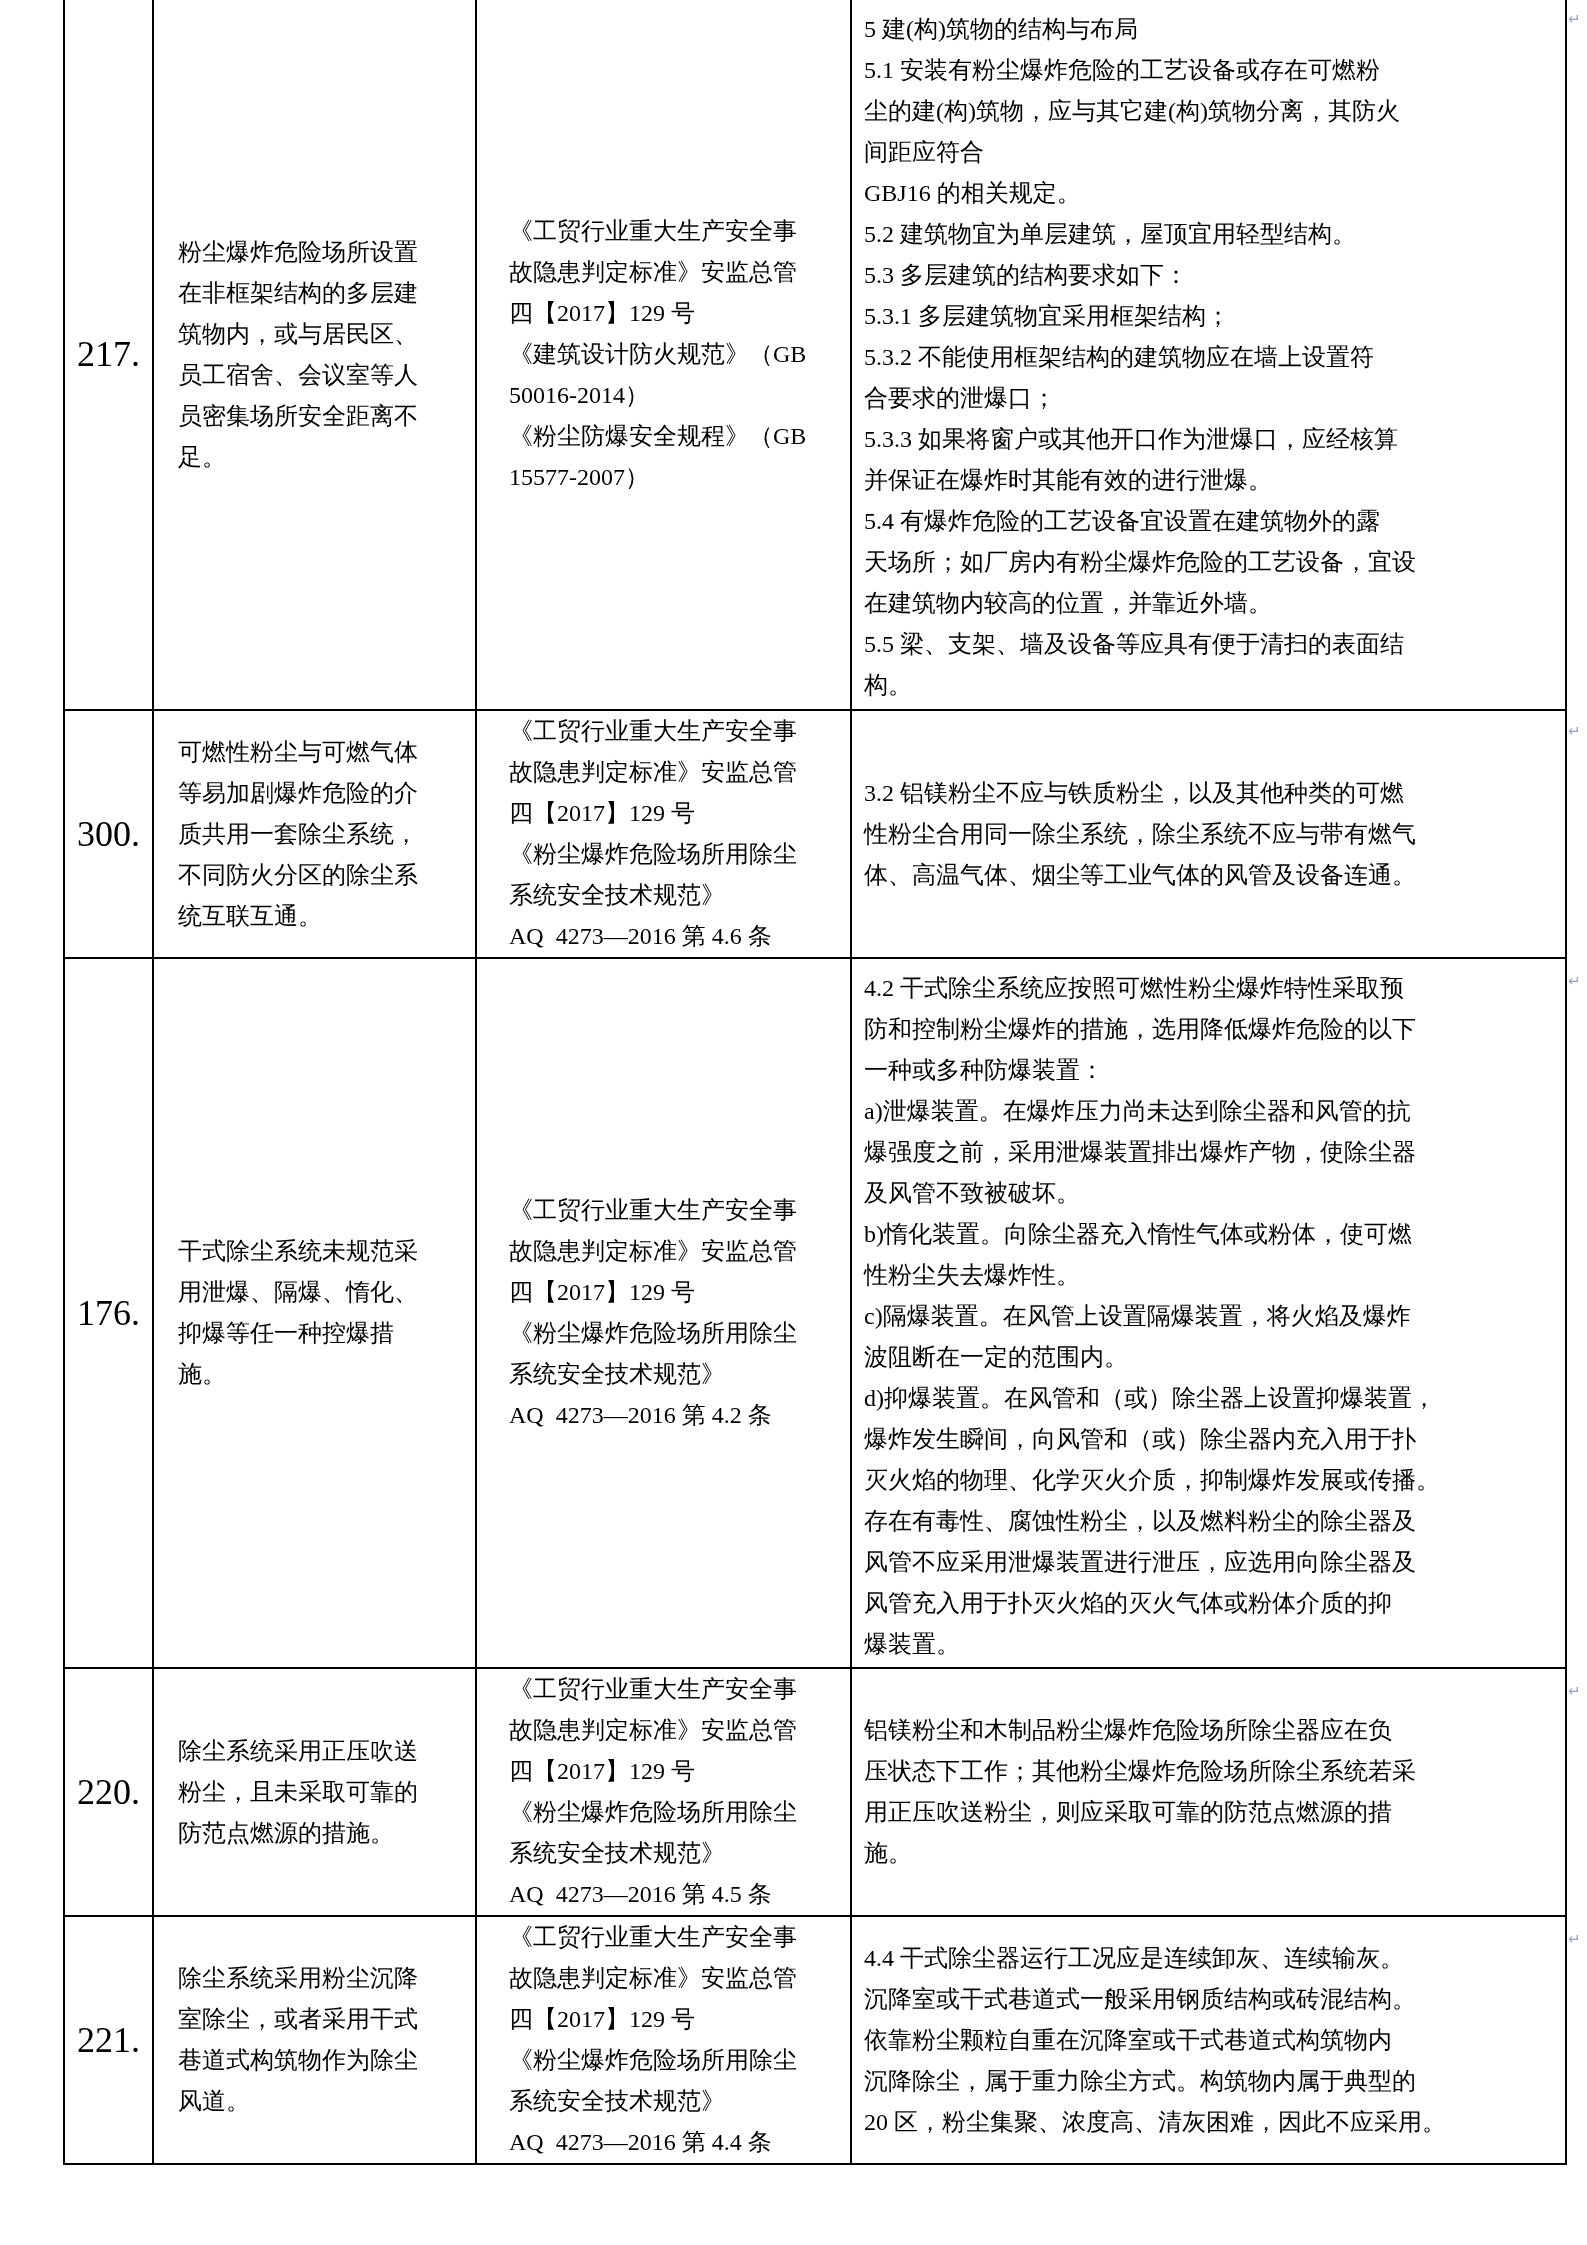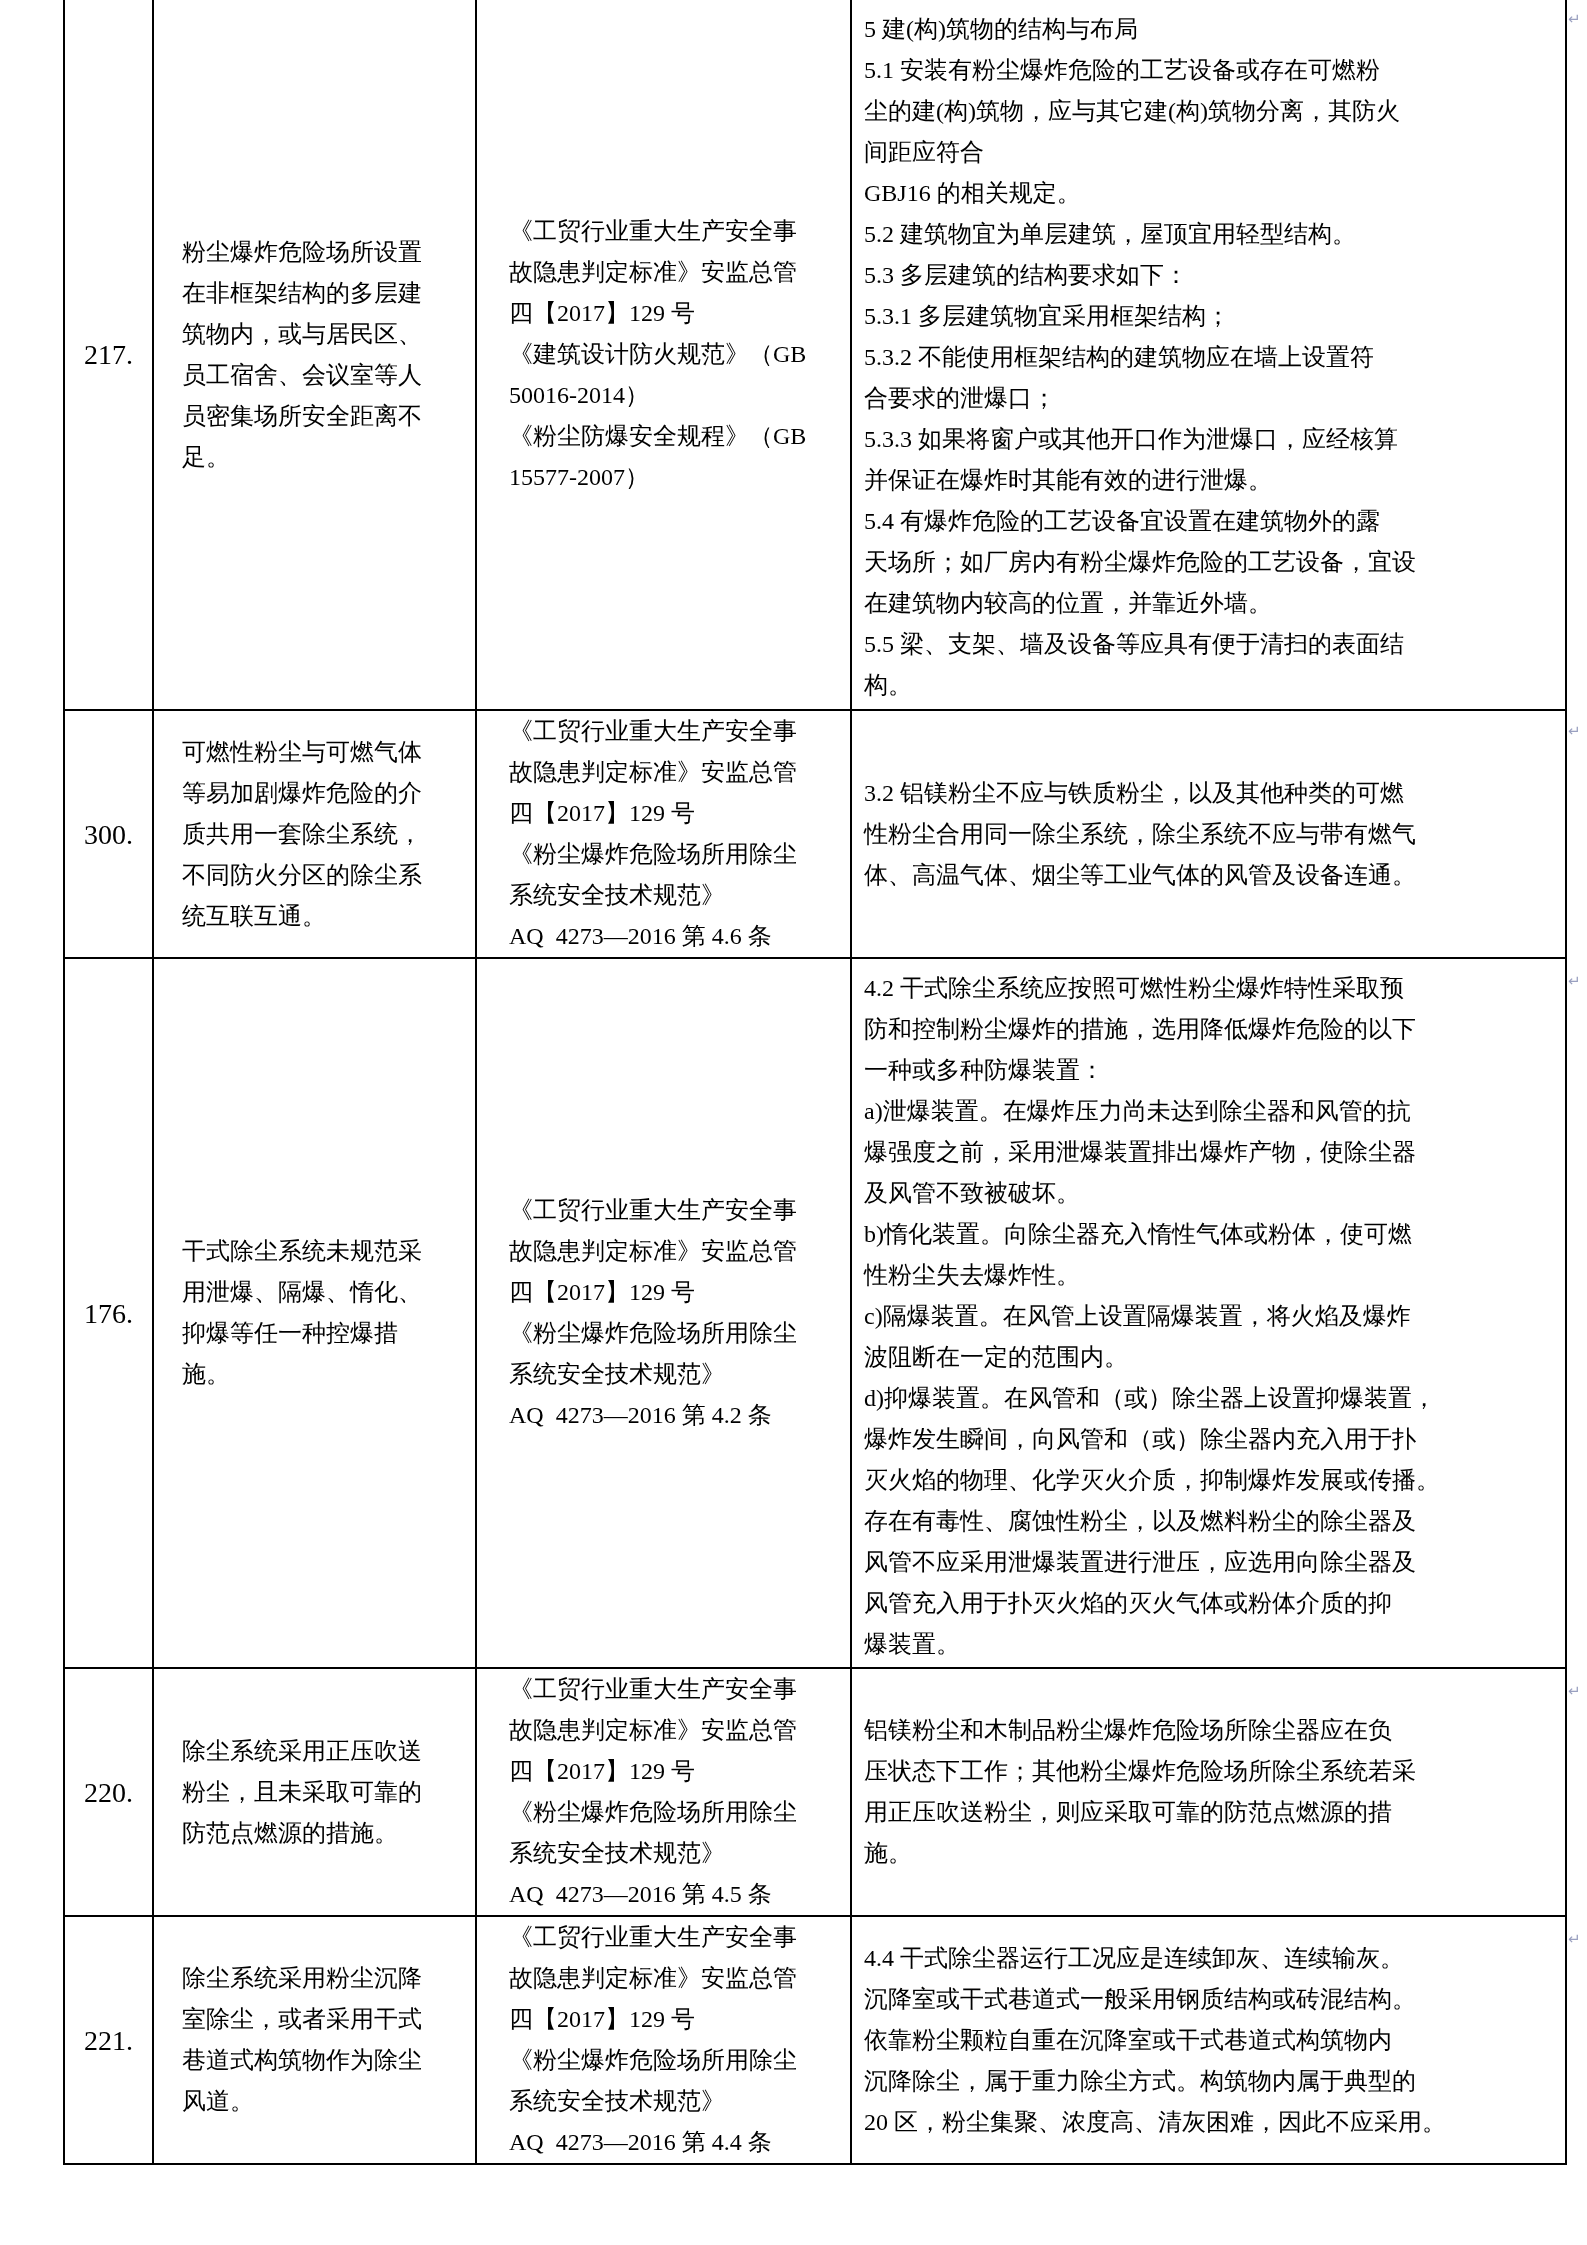--- a/index.html
+++ b/index.html
@@ -42,26 +42,25 @@
   .cell-text {
     white-space: pre-wrap;
     font-size: 24px;
     line-height: 41px;
     word-break: break-all;
   }
   td.c-num {
     text-align: center;
   }
   td.c-num .cell-text {
-    font-size: 28px;
+    font-size: 36px;
     white-space: nowrap;
   }
   td.c-desc .cell-text {
-    padding: 0 10px 0 12px;
-    margin-left: 16px;
+    padding: 0 10px 0 24px;
   }
   td.c-basis .cell-text {
     padding: 0 6px 0 32px;
   }
   td.c-req .cell-text {
     padding: 0 8px 0 12px;
   }
   td.v-top {
     vertical-align: top;
   }

